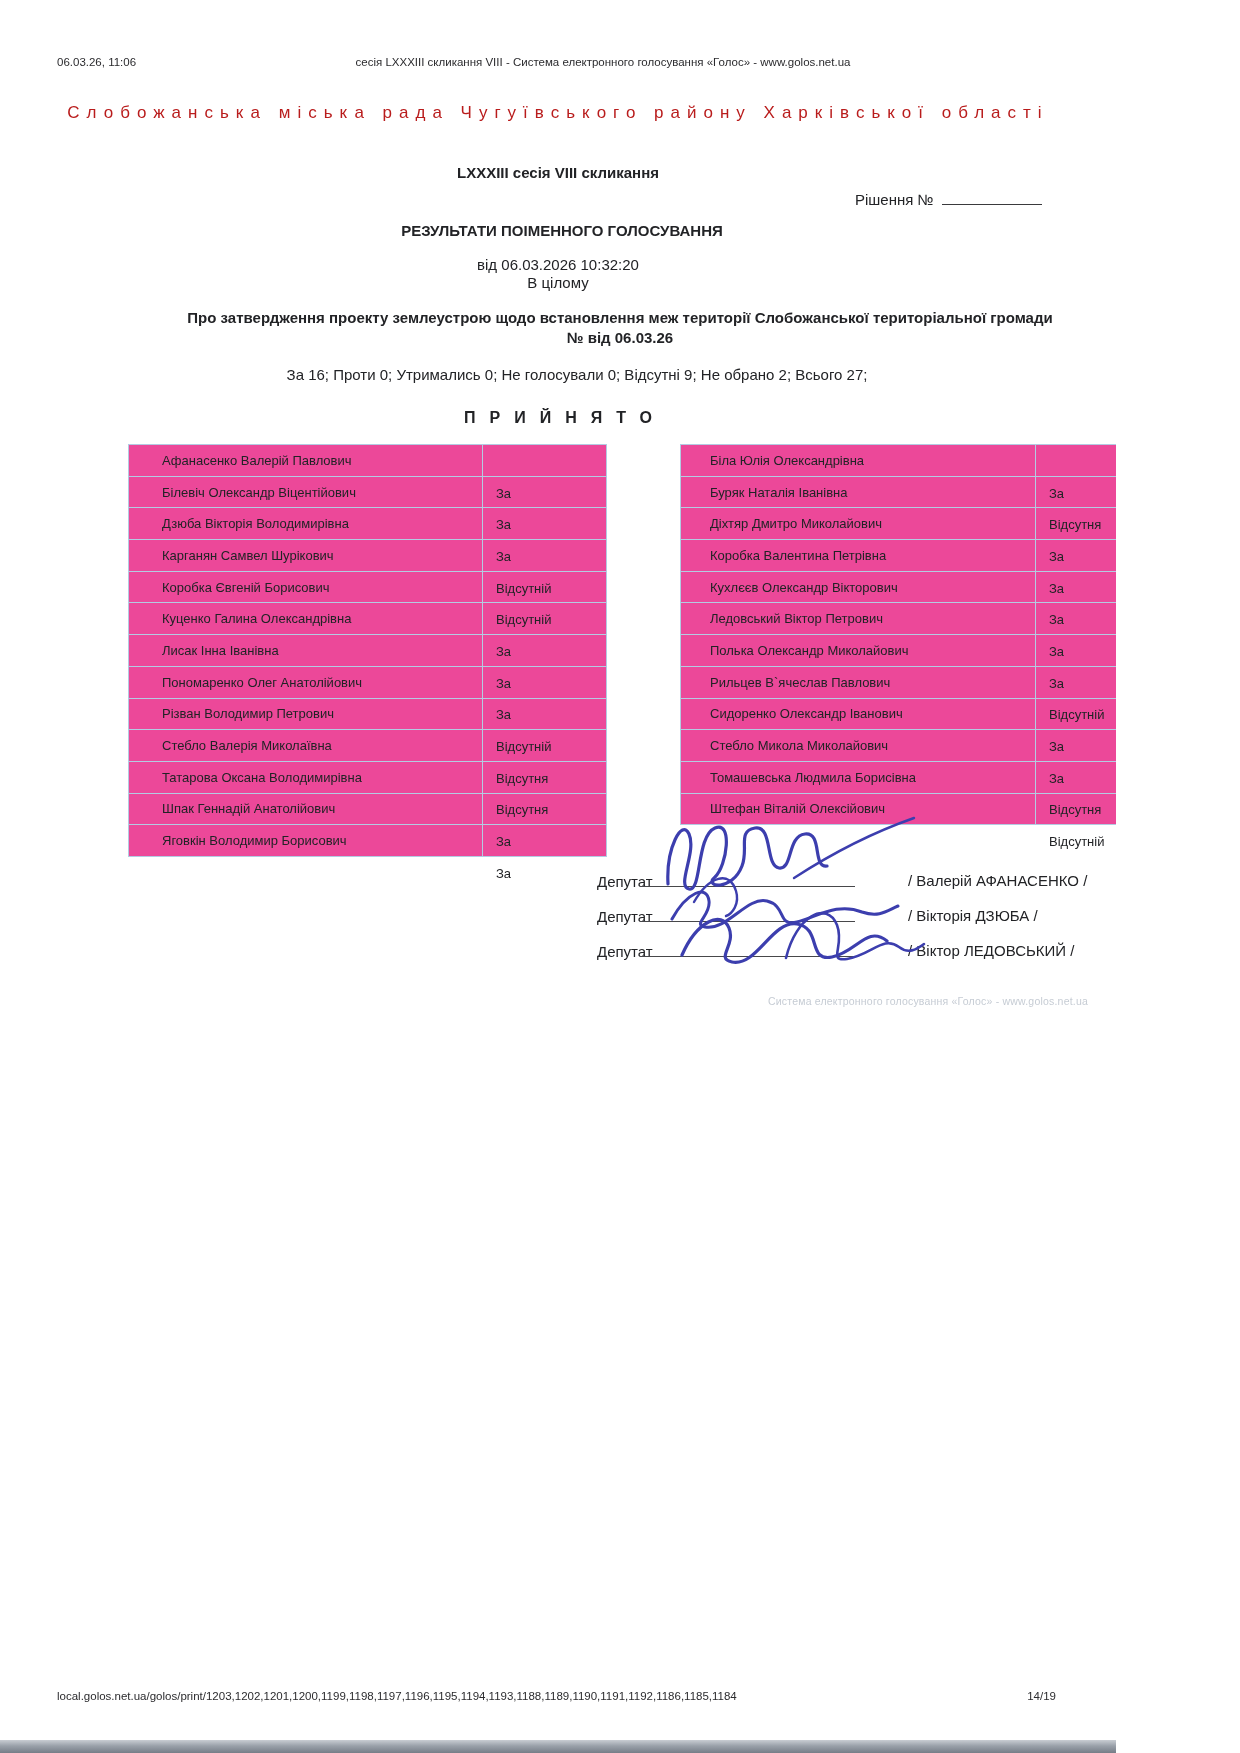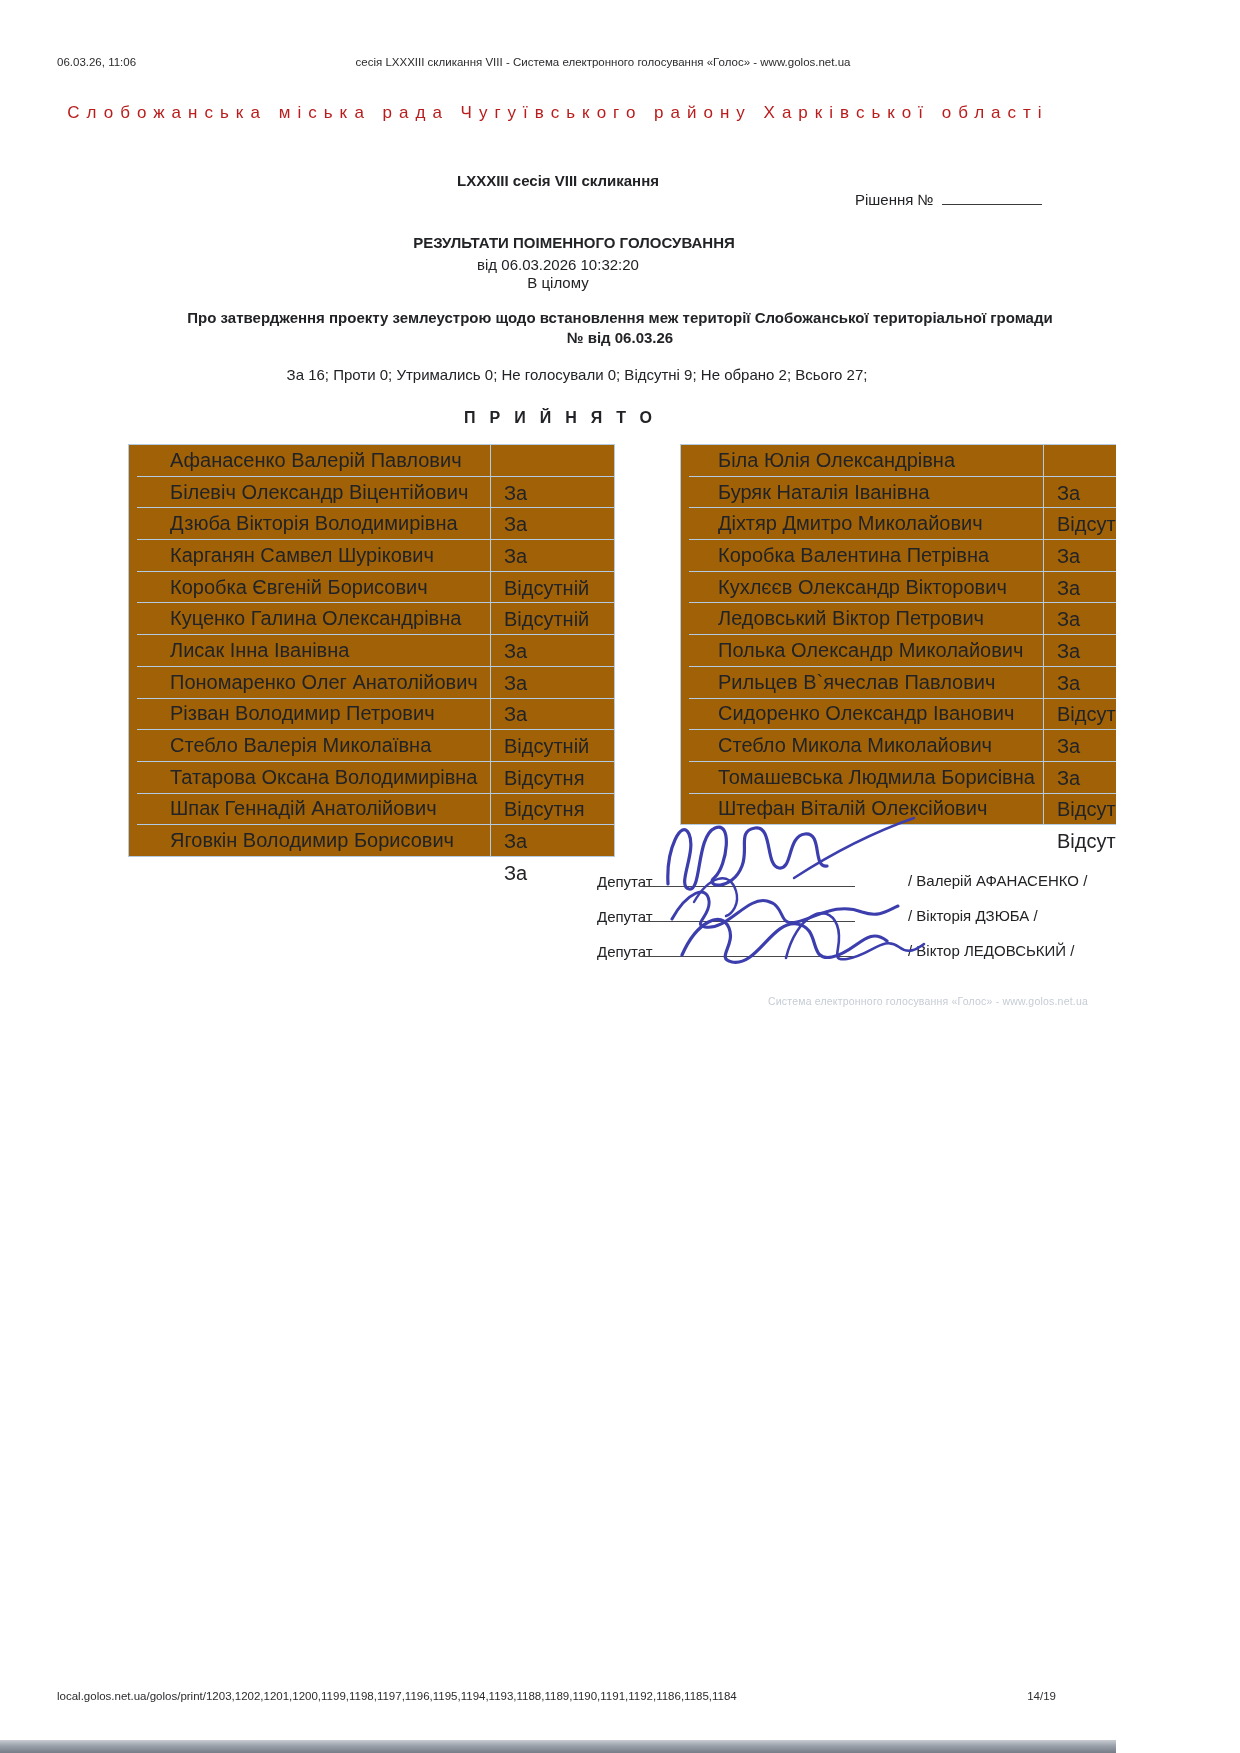--- a/index.html
+++ b/index.html
@@ -14,39 +14,38 @@
   
   .print-header{position:absolute;top:56px;left:0;width:100%;height:16px;font-size:11.5px;color:#2b2b2e;}
   .ph-left{position:absolute;left:57px;top:0;}
   .ph-center{position:absolute;left:0;right:0;top:0;text-align:center;padding-left:90px;}
   
   .council-title{
     position:absolute;top:103px;left:0;width:100%;
     text-align:center;font-size:17px;font-weight:400;
     letter-spacing:7px;margin:0;color:#b91c1c;
   }
-  .session-title{position:absolute;top:164px;left:0;width:100%;text-align:center;font-size:15px;font-weight:700;margin-top:8px;}
+  .session-title{position:absolute;top:164px;left:0;width:100%;text-align:center;font-size:15px;font-weight:700;}
   .decision-no{position:absolute;top:190px;left:855px;font-size:15px;}
   .blank-line{display:inline-block;width:100px;border-bottom:1.5px solid #3a3a3d;height:14px;margin-left:8px;}
-  .results-heading{position:absolute;top:218px;left:0;width:100%;text-align:center;font-size:15px;font-weight:700;margin:16px;}
+  .results-heading{position:absolute;top:218px;left:0;width:100%;text-align:center;font-size:15px;font-weight:700;margin:4px;}
   .vote-datetime{position:absolute;top:256px;left:0;width:100%;text-align:center;font-size:15px;}
   .vote-scope{position:absolute;top:274px;left:0;width:100%;text-align:center;font-size:15px;}
   .subject{position:absolute;top:308px;left:60px;width:1120px;text-align:center;font-size:15px;font-weight:700;line-height:20px;}
   .totals{position:absolute;top:366px;left:0;width:100%;text-align:center;font-size:15px;padding-left:19px;}
   .outcome{
     position:absolute;top:409px;left:0;width:100%;text-align:center;
     font-size:16px;font-weight:700;letter-spacing:14px;text-indent:14px;
   }
   
   .vote-table{
     position:absolute;top:444px;
     border:1px solid var(--table-border,#b3cbe2);
-    background:#a16207;
-    font-size:20px;
-    padding-left:8px;
+    background:#ec4899;
+    font-size:13px;
   }
   .vote-table.left{left:128px;width:477px;}
   .vote-table.right{left:680px;width:480px;}
   .vote-row{display:flex;height:30.7px;border-bottom:1px solid var(--table-border,#b3cbe2);}
   .vote-row:last-child{border-bottom:none;}
   .cell-name{
     flex:0 0 354px;display:flex;align-items:center;
     padding-left:33px;box-sizing:border-box;
     border-right:1px solid var(--table-border,#b3cbe2);
     white-space:nowrap;overflow:hidden;

